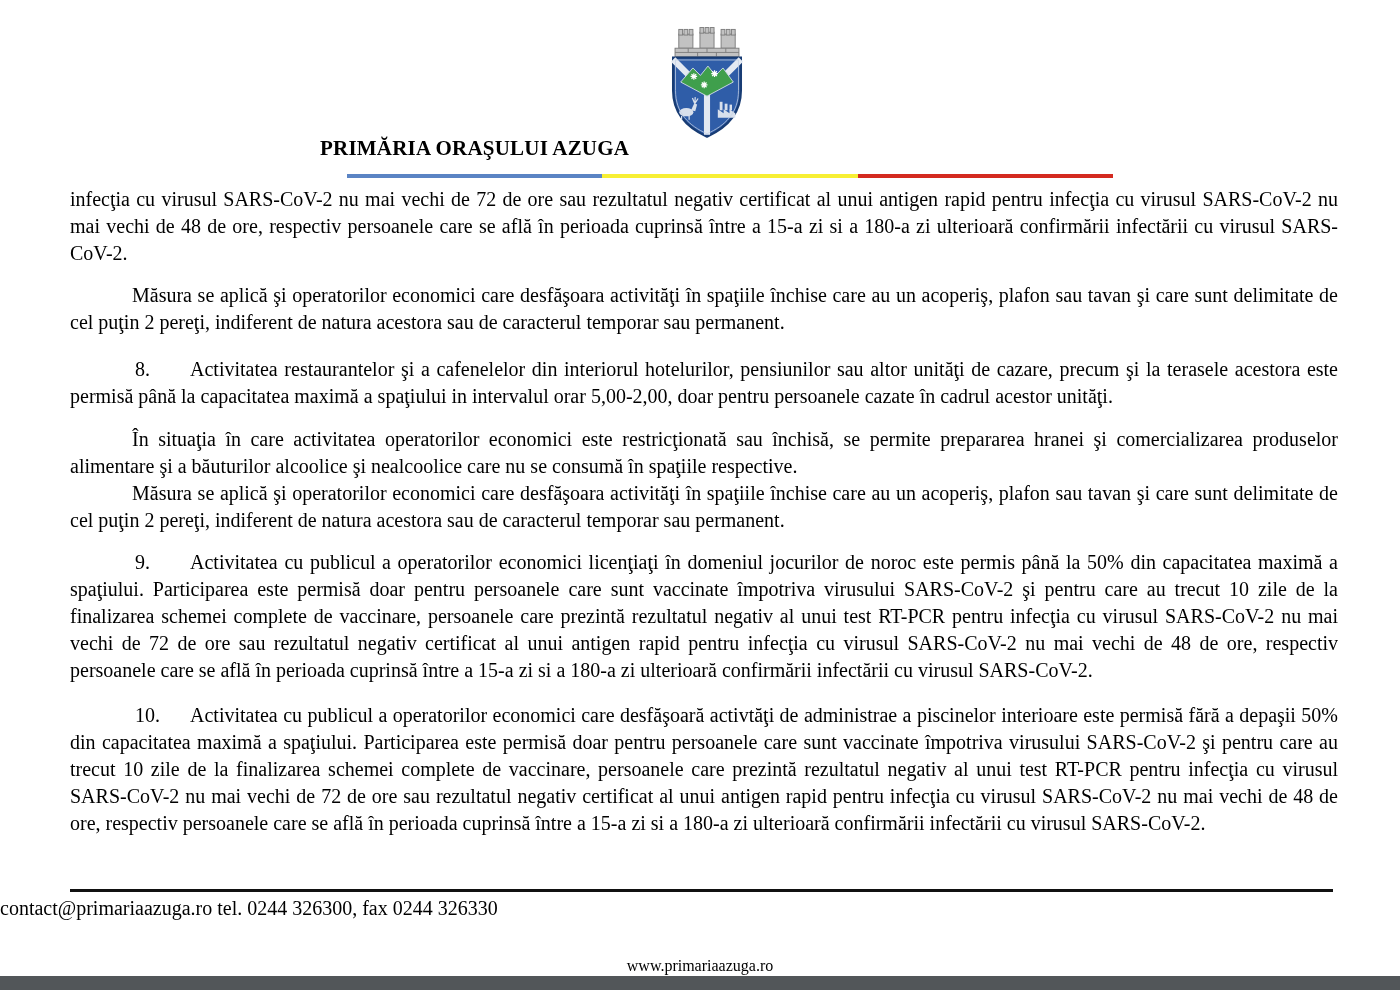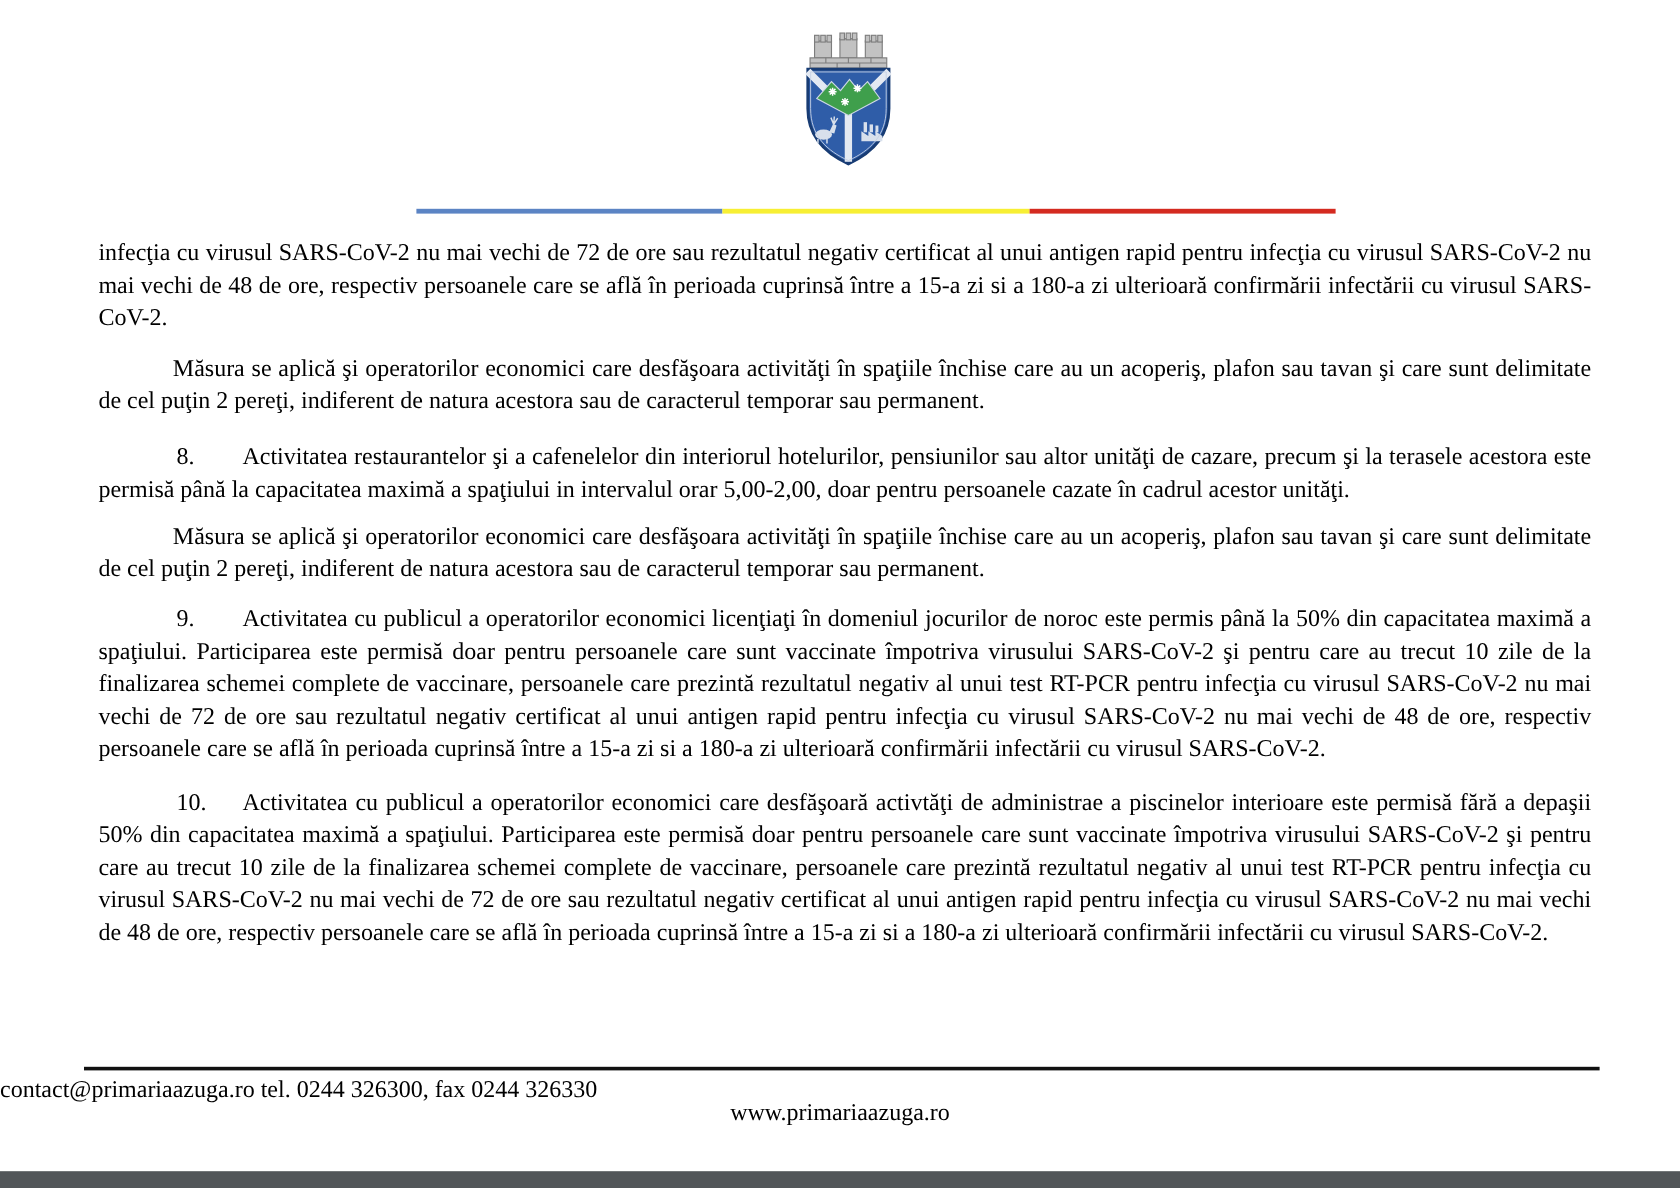--- a/index.html
+++ b/index.html
@@ -17,33 +17,33 @@
 
   .flag { position:absolute; left:347px; top:174px; width:766px; height:4px; display:flex; }
   .flag div { flex:1 1 0; height:100%; }
   .flag .b { background:#5b84c4; }
   .flag .y { background:#f7ef34; }
   .flag .r { background:#d42a20; }
 
   
   .content { position:absolute; left:70px; top:186px; width:1268px;
              font-size:20px; line-height:27px; text-align:justify; }
-  .content p { margin:12px; }
+  .content p { margin:0; }
   .para-italic { text-indent:62px; }
   .para-num { text-indent:65px; }
   .pnum { display:inline-block; width:55px; text-indent:0; }
   .mt-sm { margin-top:15px !important; }
   .mt-md { margin-top:16px !important; }
   .mt-lg { margin-top:20px !important; }
   .mt-xl { margin-top:18px !important; }
 
   
   .footer-rule { position:absolute; left:70px; top:889px; width:1263px; height:3px; background:#111; }
   .footer-contact { position:absolute; left:0; top:897px; width:1400px; font-size:20px; }
-  .footer-www     { position:absolute; left:0; top:916px; width:1400px; text-align:center; font-size:20px; }
+  .footer-www     { position:absolute; left:0; top:957px; width:1400px; text-align:center; font-size:16px; }
 
   
   .viewer-bar { position:absolute; left:0; bottom:0; width:1400px; height:14px; background:#525659; }
 </style>
 </head>
 <body>
 
 <div class="page">
 
   <svg class="emblem" viewBox="0 0 100 120">
@@ -96,34 +96,36 @@
         <path d="M61.5 97 V88 l6.2 4.2 V88 l6.2 4.2 V88 l6.2 4.2 V97 Z"></path>
         <rect x="63.5" y="80" width="3" height="9"></rect>
         <rect x="68.8" y="82" width="3" height="7"></rect>
         <rect x="74" y="83" width="2.6" height="6"></rect>
       </g>
 
       <path d="M16.5 35.5 H83.5 V68 C83.5 92 69 105.5 50 114 C31 105.5 16.5 92 16.5 68 Z" fill="none" stroke="#c7d2e4" stroke-width="0.8"></path>
     </g>
   </svg>
 
+  <div class="title title-left">PRIMĂRIA ORAŞULUI AZUGA</div>
 
   <div class="flag">
     <div class="b"></div>
     <div class="y"></div>
     <div class="r"></div>
   </div>
 
   <div class="content">
     <p>infecţia cu virusul SARS-CoV-2 nu mai vechi de 72 de ore sau rezultatul negativ certificat al unui  antigen rapid pentru infecţia cu virusul SARS-CoV-2 nu mai vechi de 48 de ore, respectiv persoanele care se află în perioada cuprinsă între a 15-a zi si a 180-a zi ulterioară confirmării infectării cu virusul SARS-CoV-2.</p>
 
     <p class="para-italic mt-sm">Măsura se aplică şi operatorilor economici care desfăşoara activităţi în spaţiile închise care au un acoperiş, plafon sau tavan şi care sunt delimitate de cel puţin 2 pereţi, indiferent de natura acestora sau de caracterul temporar sau permanent.</p>
 
     <p class="para-num mt-lg"><span class="pnum">8.</span><span>Activitatea restaurantelor şi a cafenelelor din interiorul hotelurilor, pensiunilor sau altor unităţi de cazare, precum şi la terasele acestora este permisă până la capacitatea maximă a spaţiului in intervalul orar 5,00-2,00, doar pentru persoanele cazate în cadrul acestor unităţi.</span></p>
 
+    <p class="para-italic mt-md">În situaţia în care activitatea operatorilor economici este restricţionată sau închisă, se permite prepararea hranei şi comercializarea produselor alimentare şi a băuturilor alcoolice şi nealcoolice care nu se consumă în spaţiile respective.</p>
 
     <p class="para-italic">Măsura se aplică şi operatorilor economici care desfăşoara activităţi în spaţiile închise care au un acoperiş, plafon sau tavan şi care sunt delimitate de cel puţin 2 pereţi, indiferent de natura acestora sau de caracterul temporar sau permanent.</p>
 
     <p class="para-num mt-sm"><span class="pnum">9.</span><span>Activitatea cu publicul a operatorilor economici licenţiaţi în domeniul jocurilor de noroc este permis până la 50% din capacitatea maximă a spaţiului.  Participarea este permisă doar pentru persoanele care sunt vaccinate împotriva virusului SARS-CoV-2 şi pentru care au trecut 10 zile de la finalizarea schemei complete de vaccinare, persoanele care prezintă rezultatul negativ al unui test RT-PCR pentru infecţia cu virusul SARS-CoV-2 nu mai vechi de 72 de ore sau rezultatul negativ certificat al unui  antigen rapid pentru infecţia cu virusul SARS-CoV-2 nu mai vechi de 48 de ore, respectiv persoanele care se află în perioada cuprinsă între a 15-a zi si a 180-a zi ulterioară confirmării infectării cu virusul SARS-CoV-2.</span></p>
 
     <p class="para-num mt-xl"><span class="pnum">10.</span><span>Activitatea cu publicul a operatorilor economici  care desfăşoară activtăţi de administrae a piscinelor interioare este permisă fără a depaşii 50% din capacitatea maximă a spaţiului. Participarea este permisă doar pentru persoanele care sunt vaccinate împotriva virusului SARS-CoV-2 şi pentru care au trecut 10 zile de la finalizarea schemei complete de vaccinare, persoanele care prezintă rezultatul negativ al unui test RT-PCR pentru infecţia cu virusul SARS-CoV-2 nu mai vechi de 72 de ore sau rezultatul negativ certificat al unui  antigen rapid pentru infecţia cu virusul SARS-CoV-2 nu mai vechi de 48 de ore, respectiv persoanele care se află în perioada cuprinsă între a 15-a zi si a 180-a zi ulterioară confirmării infectării cu virusul SARS-CoV-2.</span></p>
   </div>
 
   <div class="footer-rule"></div>
   <div class="footer-contact">contact@primariaazuga.ro tel. 0244 326300, fax 0244 326330</div>

